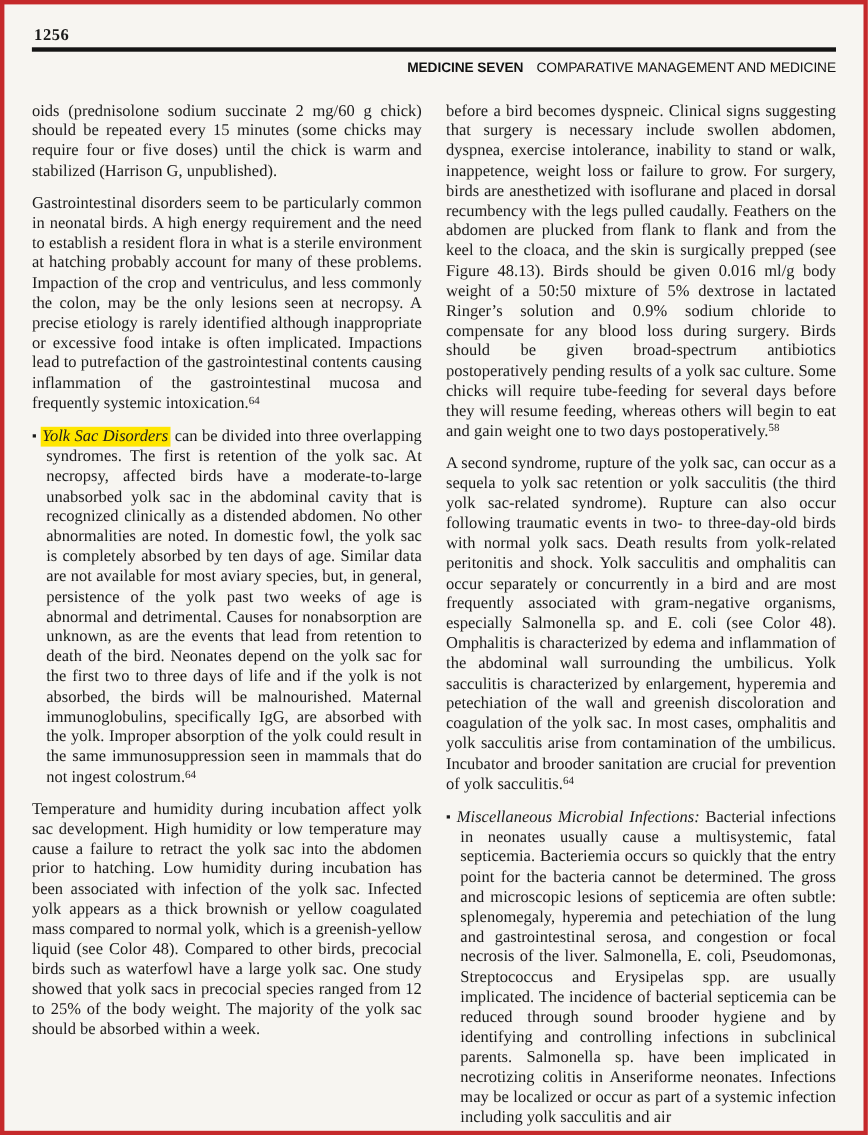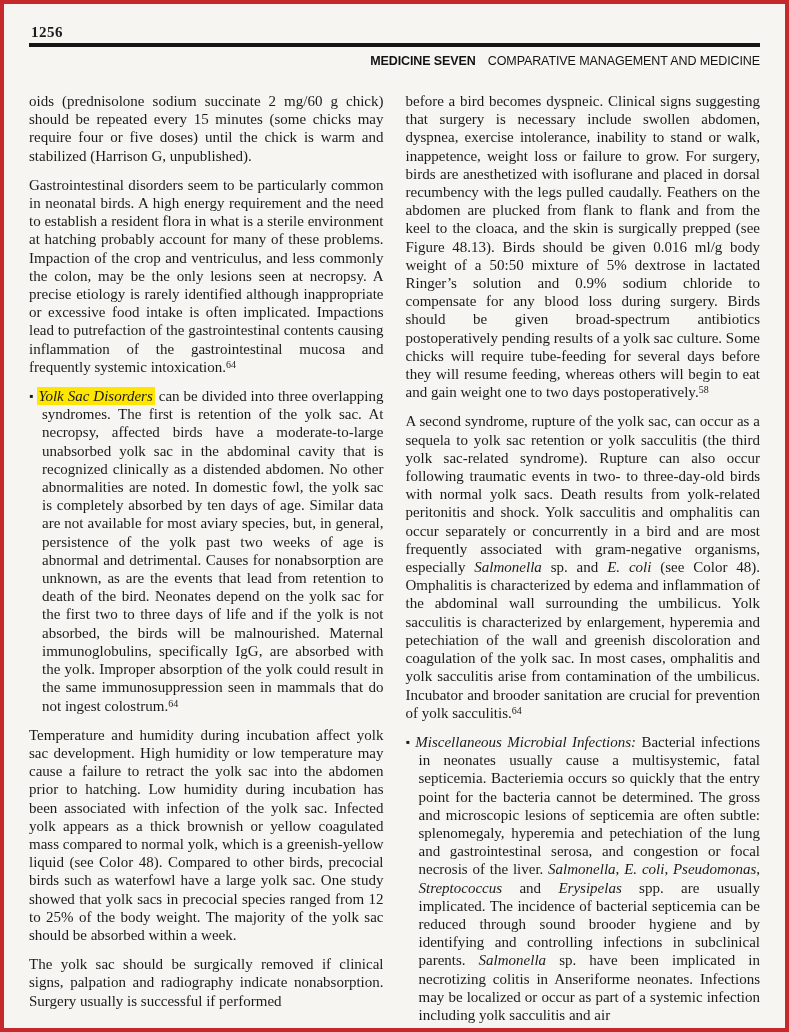--- a/index.html
+++ b/index.html
@@ -40,21 +40,21 @@
   p.para{
     margin:0 0 11px 0;
     font-size:15px;
     line-height:18.2px;
     text-align:justify;
     hyphens:none;
   }
   p.para:last-child{margin-bottom:0;}
   p.bulleted{padding-left:13px;text-indent:-13px;}
   .bullet{font-size:12px;margin-right:4px;vertical-align:1px;}
-  .seg-i{font-style:italic;}
+  .seg-i{}
   .seg-bi{font-weight:normal;font-style:italic;}
   .seg-hl{background:var(--highlight-yellow);padding:1px 2px 1px 1px;}
   sup{font-size:10px;line-height:0;vertical-align:4px;}
 </style>
 </head>
 <body>
 
 <div class="page">
   <header>
     <div class="pagenum">1256</div>
@@ -62,21 +62,20 @@
     <div class="running-head">
       <span class="sec-label">MEDICINE SEVEN</span><span class="sec-title">COMPARATIVE MANAGEMENT AND MEDICINE</span>
     </div>
   </header>
   <main class="columns">
     <section class="col">
       <p class="para"><span>oids (prednisolone sodium succinate 2 mg/60 g chick) should be repeated every 15 minutes (some chicks may require four or five doses) until the chick is warm and stabilized (Harrison G, unpublished).</span></p>
       <p class="para"><span>Gastrointestinal disorders seem to be particularly common in neonatal birds. A high energy requirement and the need to establish a resident flora in what is a sterile environment at hatching probably account for many of these problems. Impaction of the crop and ventriculus, and less commonly the colon, may be the only lesions seen at necropsy. A precise etiology is rarely identified although inappropriate or excessive food intake is often implicated. Impactions lead to putrefaction of the gastrointestinal contents causing inflammation of the gastrointestinal mucosa and frequently systemic intoxication.</span><sup class="">64</sup></p>
       <p class="para bulleted"><span class="bullet">▪</span><span class="seg-bi seg-hl">Yolk Sac Disorders</span><span> can be divided into three overlapping syndromes. The first is retention of the yolk sac. At necropsy, affected birds have a moderate-to-large unabsorbed yolk sac in the abdominal cavity that is recognized clinically as a distended abdomen. No other abnormalities are noted. In domestic fowl, the yolk sac is completely absorbed by ten days of age. Similar data are not available for most aviary species, but, in general, persistence of the yolk past two weeks of age is abnormal and detrimental. Causes for nonabsorption are unknown, as are the events that lead from retention to death of the bird. Neonates depend on the yolk sac for the first two to three days of life and if the yolk is not absorbed, the birds will be malnourished. Maternal immunoglobulins, specifically IgG, are absorbed with the yolk. Improper absorption of the yolk could result in the same immunosuppression seen in mammals that do not ingest colostrum.</span><sup class="">64</sup></p>
       <p class="para"><span>Temperature and humidity during incubation affect yolk sac development. High humidity or low temperature may cause a failure to retract the yolk sac into the abdomen prior to hatching. Low humidity during incubation has been associated with infection of the yolk sac. Infected yolk appears as a thick brownish or yellow coagulated mass compared to normal yolk, which is a greenish-yellow liquid (see Color 48). Compared to other birds, precocial birds such as waterfowl have a large yolk sac. One study showed that yolk sacs in precocial species ranged from 12 to 25% of the body weight. The majority of the yolk sac should be absorbed within a week.</span></p>
-      <p class="para"><span>The yolk sac should be surgically removed if clinical signs, palpation and radiography indicate nonabsorption. Surgery usually is successful if performed</span></p>
     </section>
     <section class="col">
       <p class="para"><span>before a bird becomes dyspneic. Clinical signs suggesting that surgery is necessary include swollen abdomen, dyspnea, exercise intolerance, inability to stand or walk, inappetence, weight loss or failure to grow. For surgery, birds are anesthetized with isoflurane and placed in dorsal recumbency with the legs pulled caudally. Feathers on the abdomen are plucked from flank to flank and from the keel to the cloaca, and the skin is surgically prepped (see Figure 48.13). Birds should be given 0.016 ml/g body weight of a 50:50 mixture of 5% dextrose in lactated Ringer’s solution and 0.9% sodium chloride to compensate for any blood loss during surgery. Birds should be given broad-spectrum antibiotics postoperatively pending results of a yolk sac culture. Some chicks will require tube-feeding for several days before they will resume feeding, whereas others will begin to eat and gain weight one to two days postoperatively.</span><sup class="">58</sup></p>
       <p class="para"><span>A second syndrome, rupture of the yolk sac, can occur as a sequela to yolk sac retention or yolk sacculitis (the third yolk sac-related syndrome). Rupture can also occur following traumatic events in two- to three-day-old birds with normal yolk sacs. Death results from yolk-related peritonitis and shock. Yolk sacculitis and omphalitis can occur separately or concurrently in a bird and are most frequently associated with gram-negative organisms, especially </span><span class="seg-i">Salmonella</span><span> sp. and </span><span class="seg-i">E. coli</span><span> (see Color 48). Omphalitis is characterized by edema and inflammation of the abdominal wall surrounding the umbilicus. Yolk sacculitis is characterized by enlargement, hyperemia and petechiation of the wall and greenish discoloration and coagulation of the yolk sac. In most cases, omphalitis and yolk sacculitis arise from contamination of the umbilicus. Incubator and brooder sanitation are crucial for prevention of yolk sacculitis.</span><sup class="">64</sup></p>
       <p class="para bulleted"><span class="bullet">▪</span><span class="seg-bi">Miscellaneous Microbial Infections:</span><span> Bacterial infections in neonates usually cause a multisystemic, fatal septicemia. Bacteriemia occurs so quickly that the entry point for the bacteria cannot be determined. The gross and microscopic lesions of septicemia are often subtle: splenomegaly, hyperemia and petechiation of the lung and gastrointestinal serosa, and congestion or focal necrosis of the liver. </span><span class="seg-i">Salmonella</span><span>, </span><span class="seg-i">E. coli</span><span>, </span><span class="seg-i">Pseudomonas</span><span>, </span><span class="seg-i">Streptococcus</span><span> and </span><span class="seg-i">Erysipelas</span><span> spp. are usually implicated. The incidence of bacterial septicemia can be reduced through sound brooder hygiene and by identifying and controlling infections in subclinical parents. </span><span class="seg-i">Salmonella</span><span> sp. have been implicated in necrotizing colitis in Anseriforme neonates. Infections may be localized or occur as part of a systemic infection including yolk sacculitis and air</span></p>
     </section>
   </main>
 </div>
 
 </body></html>

